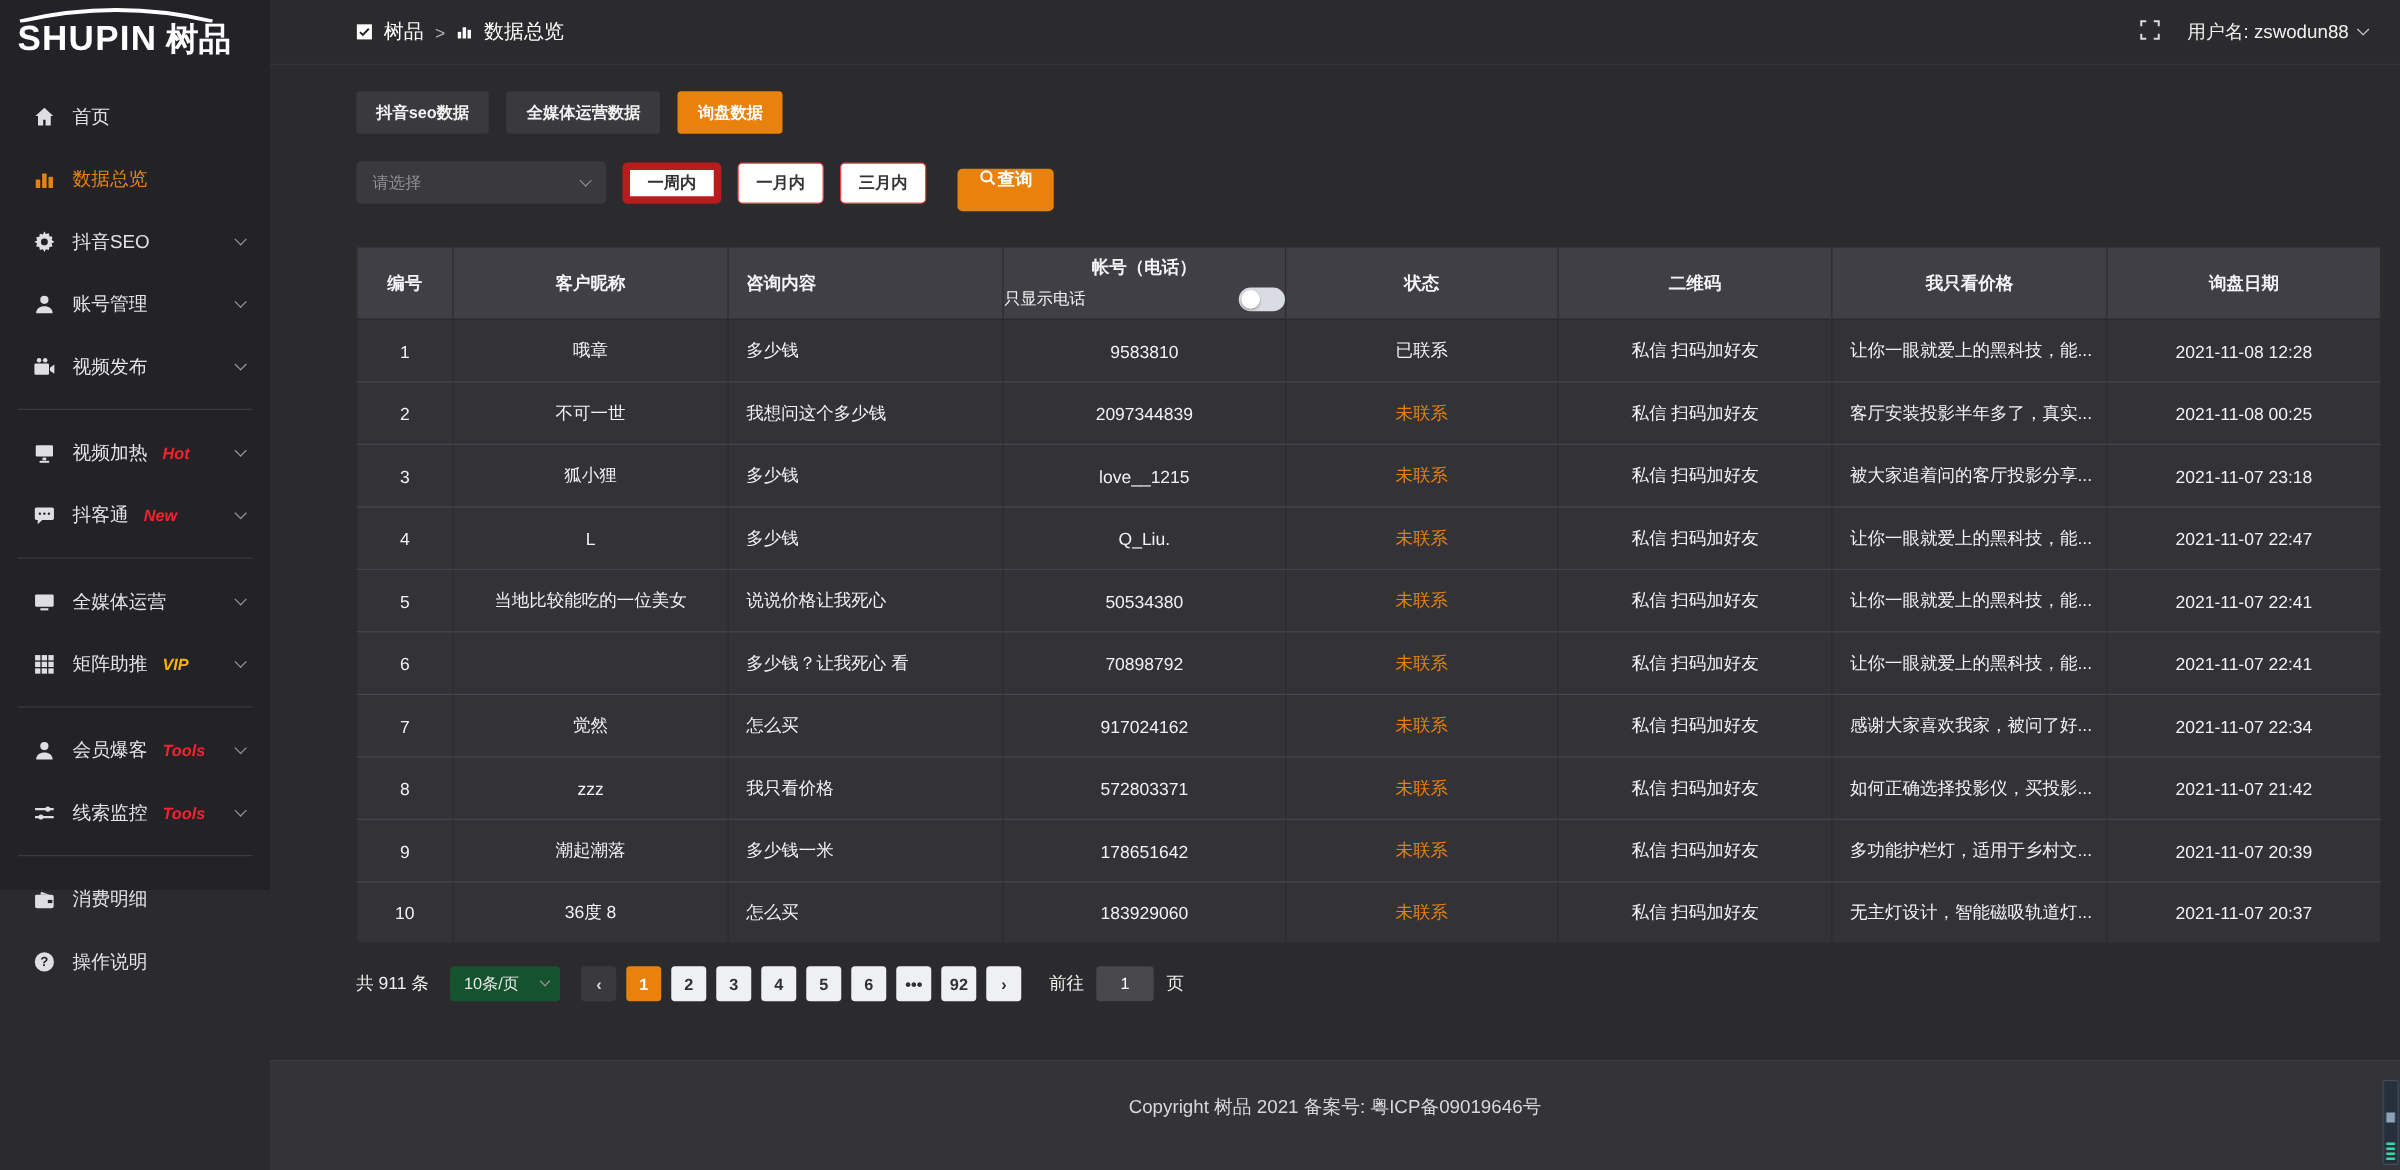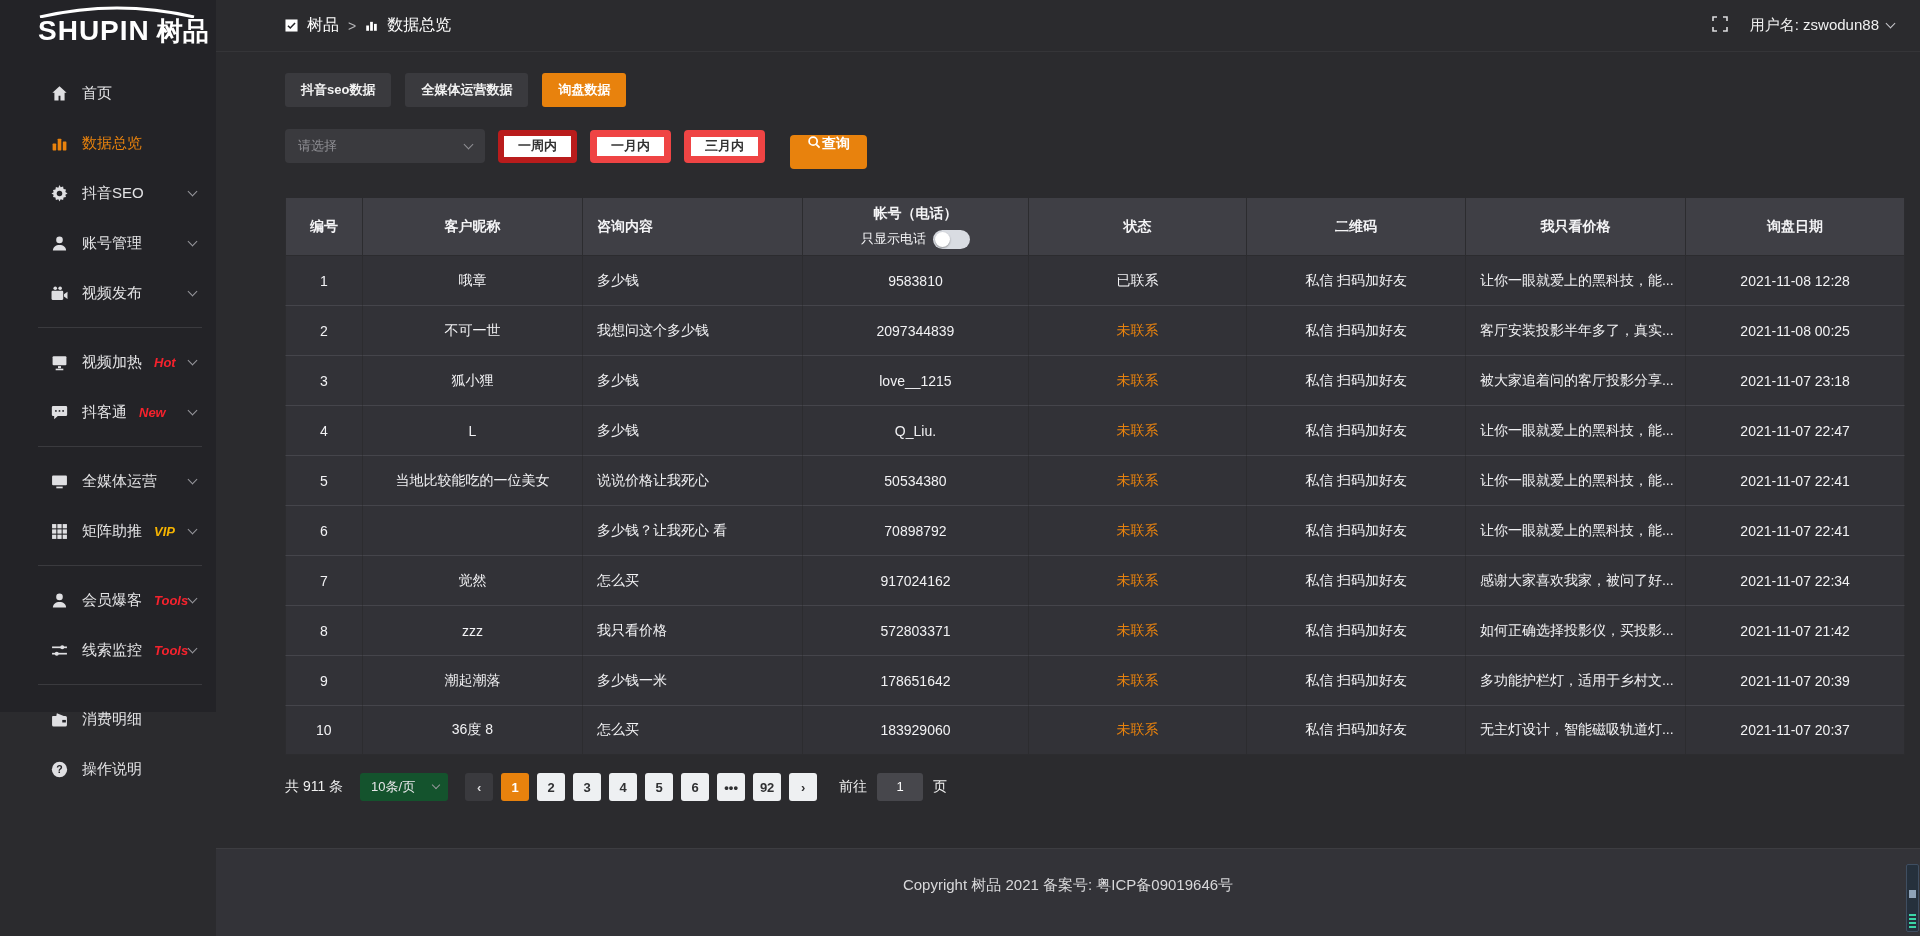--- a/index.html
+++ b/index.html
@@ -7,21 +7,21 @@
   body {
     background: #2b2b2e;
     font-family: "Liberation Sans", sans-serif;
     color: #e8e8e8;
     position: relative;
   }
 
   
   .sidebar {
     position: fixed; left: 0; top: 0; width: 216px; height: 712px;
-    background: #232327; z-index: 5; padding-left: 24px;
+    background: #232327; z-index: 5;
   }
   .logo {
     height: 62px; display: flex; align-items: center; padding-left: 14px;
     position: relative;
   }
   .logo-arc { position: absolute; top: 6px; left: 12px; }
   .logo-latin { font-size: 28px; font-weight: 900; letter-spacing: 1px; color: #fff; }
   .logo-cn { font-size: 26px; font-weight: 700; color: #fff; margin-left: 7px; }
   .menu { padding-top: 6px; }
   .menu-item {
@@ -69,21 +69,21 @@
   .filter-row { margin-top: 16px; display: flex; align-items: center; }
   .select {
     width: 200px; height: 34px; background: #3a3a3e; border-radius: 4px;
     display: flex; align-items: center; padding: 0 13px;
     color: #8f8f94; font-size: 13px; cursor: pointer;
   }
   .select .chev { margin-left: auto; border-color: #8f8f94; }
   .range-btn {
     height: 33px; padding: 0 14px; background: #ffffff; color: #333;
     font-size: 13px; font-weight: 600; border-radius: 4px; margin-left: 13px;
-    display: flex; align-items: center; cursor: pointer; border: 7px solid #ef4444;
+    display: flex; align-items: center; cursor: pointer; border: 1px solid #ef4444;
   }
   .range-btn.active { border: 6px solid #b91c1c; }
   .search-btn {
     margin-left: 25px; height: 34px; padding: 0 17px;
     background: #e8820d; color: #fff; border-radius: 4px;
     display: flex; gap: 1px; font-size: 14px;
     font-weight: 600; cursor: pointer; margin-top: 12px;
   }
 
   
@@ -101,21 +101,21 @@
     border-right: 1px solid #2c2c2f; border-top: 1px solid #45454b;
     text-align: center; vertical-align: middle;
     white-space: nowrap; overflow: hidden;
   }
   .data-table tr > *:first-child { border-left: 1px solid #2c2c2f; }
   .data-table tbody tr:first-child td { border-top: 1px solid #2c2c2f; }
   .data-table tbody tr:last-child td { border-bottom: 1px solid #2c2c2f; }
   .data-table .left { text-align: left; padding-left: 14px; }
   .link { color: #e8820d; cursor: pointer; }
   td.status.pending { color: #e8820d; }
-  .th-sub { display: flex; align-items: center; justify-content: center; gap: 7px; margin-top: 7px; font-size: 13px; font-weight: 400; }
+  .th-sub { display: flex; align-items: center; justify-content: space-between; gap: 7px; margin-top: 7px; font-size: 13px; font-weight: 400; }
   .switch {
     width: 37px; height: 19px; background: #d9dce2; border-radius: 10px;
     position: relative; display: inline-block; cursor: pointer;
   }
   .switch::after {
     content: ""; position: absolute; left: 2px; top: 2px;
     width: 15px; height: 15px; border-radius: 50%; background: #fff;
     box-shadow: 0 1px 2px rgba(0,0,0,.35);
   }
 

